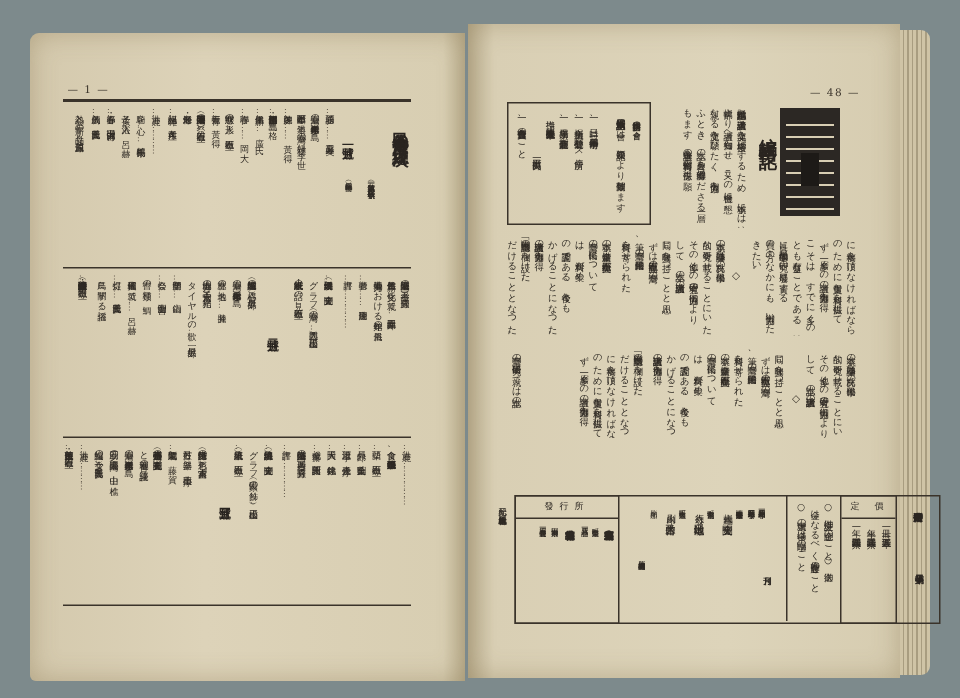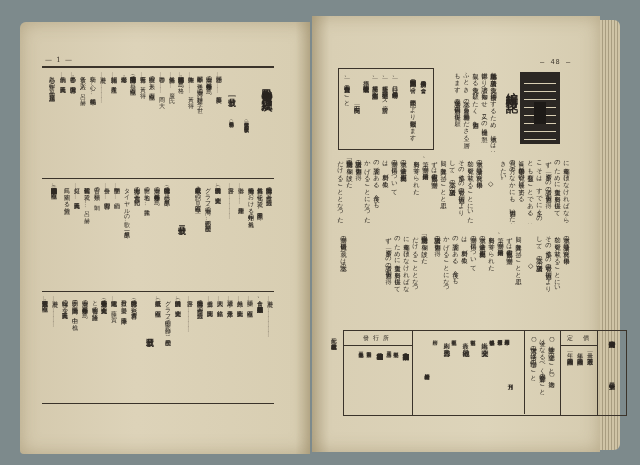--- a/index.html
+++ b/index.html
@@ -105,21 +105,21 @@
   <div class="toc-col" style="left:100px;top:296px;height:105px;"><span>臺灣州番子（熟蕃土の石丸）</span><span>金關丈夫</span></div>
   <div class="toc-col" style="left:91px;top:296px;height:105px;"><span>と蕃地音の諸等読</span></div>
   <div class="toc-col" style="left:81px;top:296px;height:105px;"><span>臺灣の年末年始行事考（三）</span><span class="dots">…</span><span>島</span></div>
   <div class="toc-col" style="left:71px;top:296px;height:105px;"><span>三之助の臺灣民謡</span><span class="dots">……</span><span>山中　樵</span></div>
   <div class="toc-col" style="left:61px;top:296px;height:105px;"><span>編輯の少女（一）</span><span class="dots">…</span><span>黃氏鳳姿</span></div>
   <div class="toc-col" style="left:51px;top:296px;height:105px;"><span>鹿港</span><span class="dots">………………</span></div>
   <div class="toc-col" style="left:41px;top:296px;height:105px;"><span>蓬萊民俗・習戲</span><span class="dots">…</span><span>立石鐵臣</span></div>
 </div>
 <div class="rule" style="left:42px;top:403px;width:232px;height:1.2px;"></div>
 
-<div class="folio" style="left:540px;top:58px;font-family:Liberation Mono, monospace;">— 48 —</div>
+<div class="folio" style="left:540px;top:58px;">— 48 —</div>
 
 <div style="position:absolute;left:520px;top:72px;width:40px;height:72px;background:#2c2824;">
   <div style="position:absolute;inset:5px 4px 4px 4px;background:repeating-linear-gradient(0deg,#d9cfb4 0 1px,transparent 1px 8px);"></div>
   <div style="position:absolute;left:14px;top:30px;width:12px;height:22px;background:#1d1a17;"></div>
 </div>
 
 <div class="vtitle" style="left:503px;top:82px;font-size:12px;letter-spacing:3px;">編輯後記</div>
 
 <div class="box" style="left:338px;top:68px;width:94px;height:80px;">
   <div class="vcol" style="right:6px;top:8px;height:60px;font-weight:bold;font-size:5.5px;">民俗採訪の會</div>

